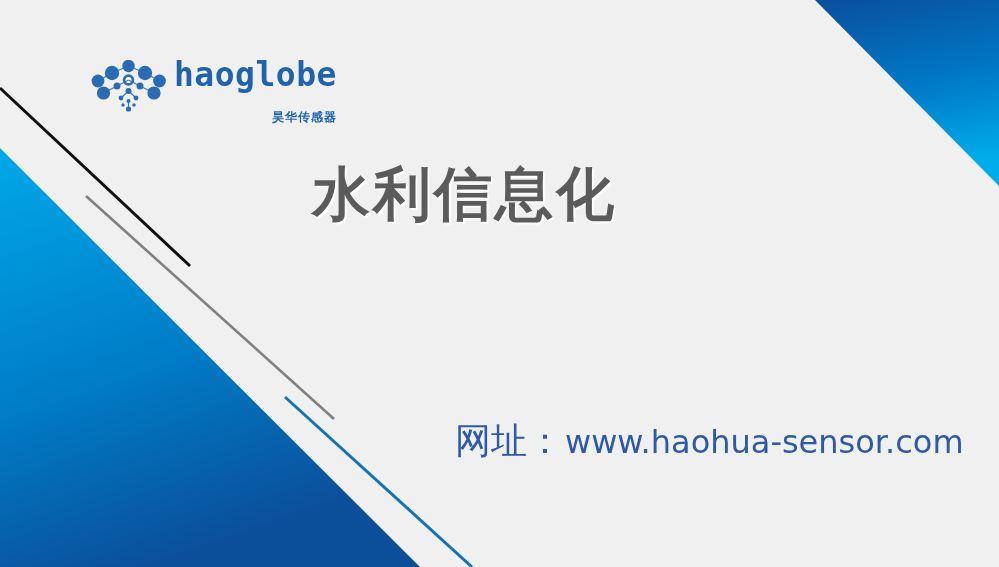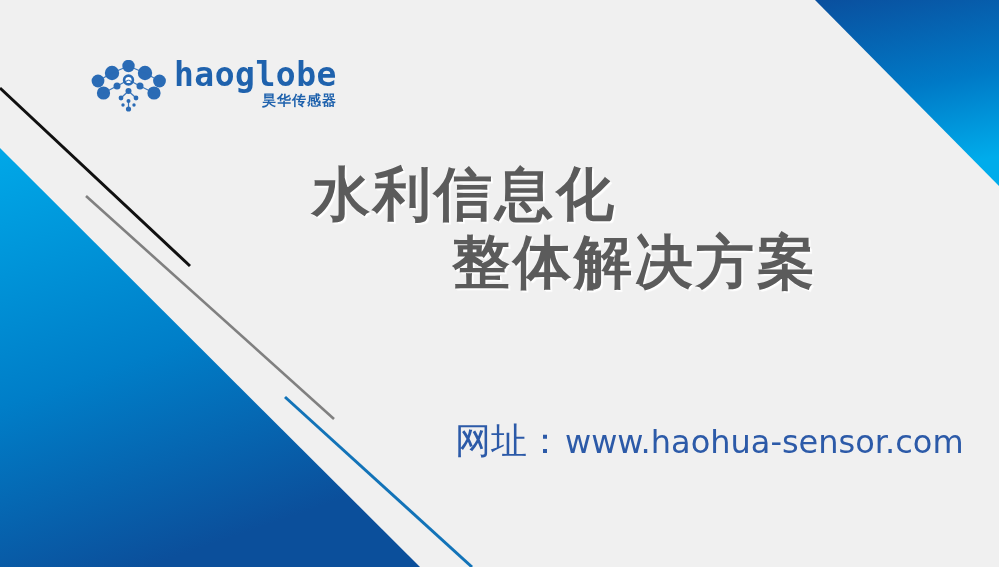--- a/index.html
+++ b/index.html
@@ -51,25 +51,25 @@
   .logo-wordmark {
     font-family: "DejaVu Sans Mono", monospace;
     font-size: 33px;
     font-weight: 700;
     letter-spacing: 0.5px;
     color: #1f62ad;
     line-height: 1.02;
   }
   .logo-sub {
     font-family: "DejaVu Sans", sans-serif;
-    font-size: 14px;
+    font-size: 12px;
     font-weight: 700;
     letter-spacing: 1px;
     color: #1f62ad;
-    margin-top: 1px;
+    margin-top: 19px;
     line-height: 1;
   }
 
   
   .headline {
     position: absolute;
     left: 0;
     top: 160px;
     width: 800px;
   }
@@ -172,20 +172,19 @@
       </g>
     </svg>
     <div class="logo-text-wrap">
       <div class="logo-wordmark">haoglobe</div>
       <div class="logo-sub">昊华传感器</div>
     </div>
   </div>
 
   <div class="headline">
     <div class="headline-line headline-line-1">水利信息化</div>
-    <div class="headline-line headline-line-2">整体解决方案</div>
   </div>
 
   <div class="website">
     <span class="w-label">网址：</span><span class="w-url">www.haohua-sensor.com</span>
   </div>
 
 </div>
 
 </body></html>

